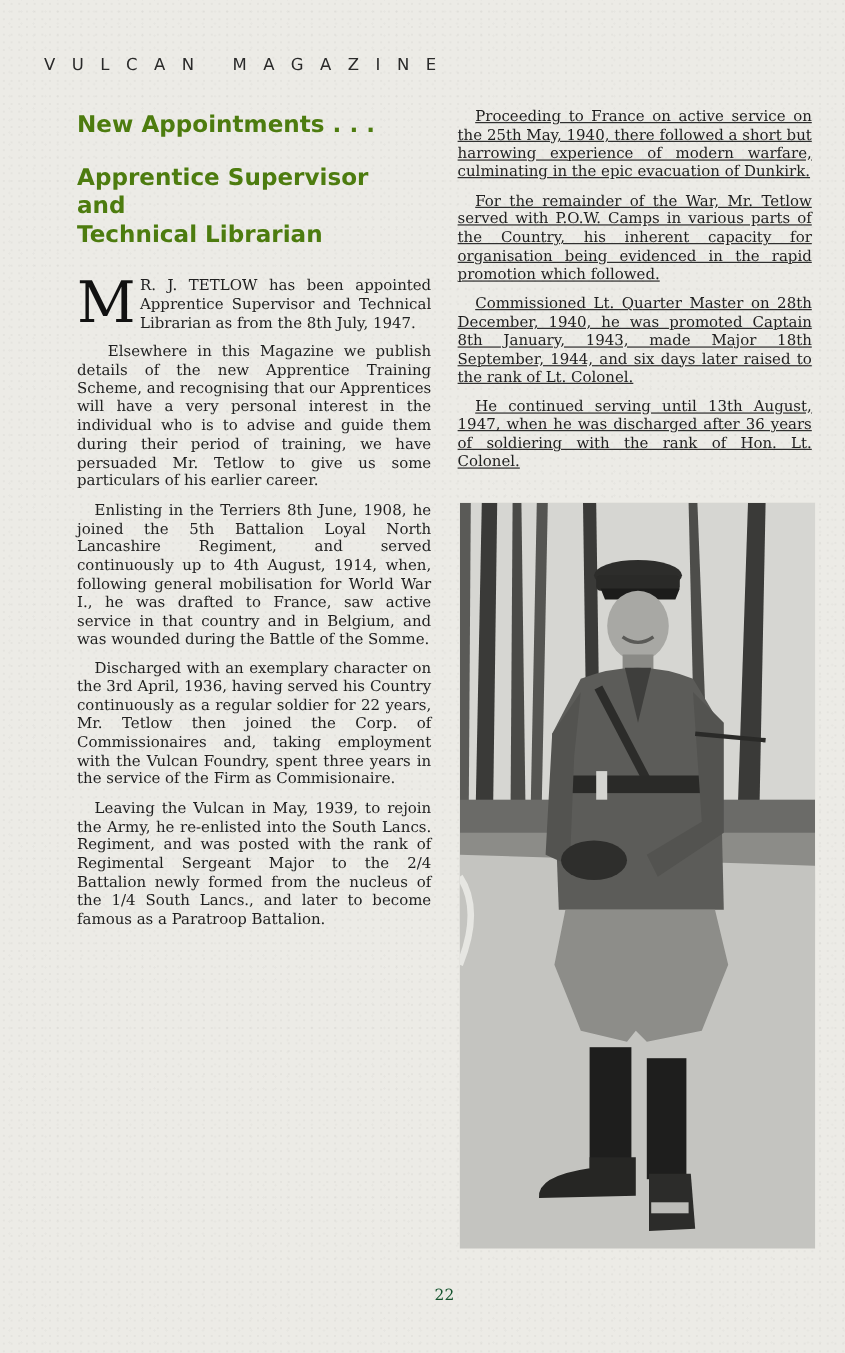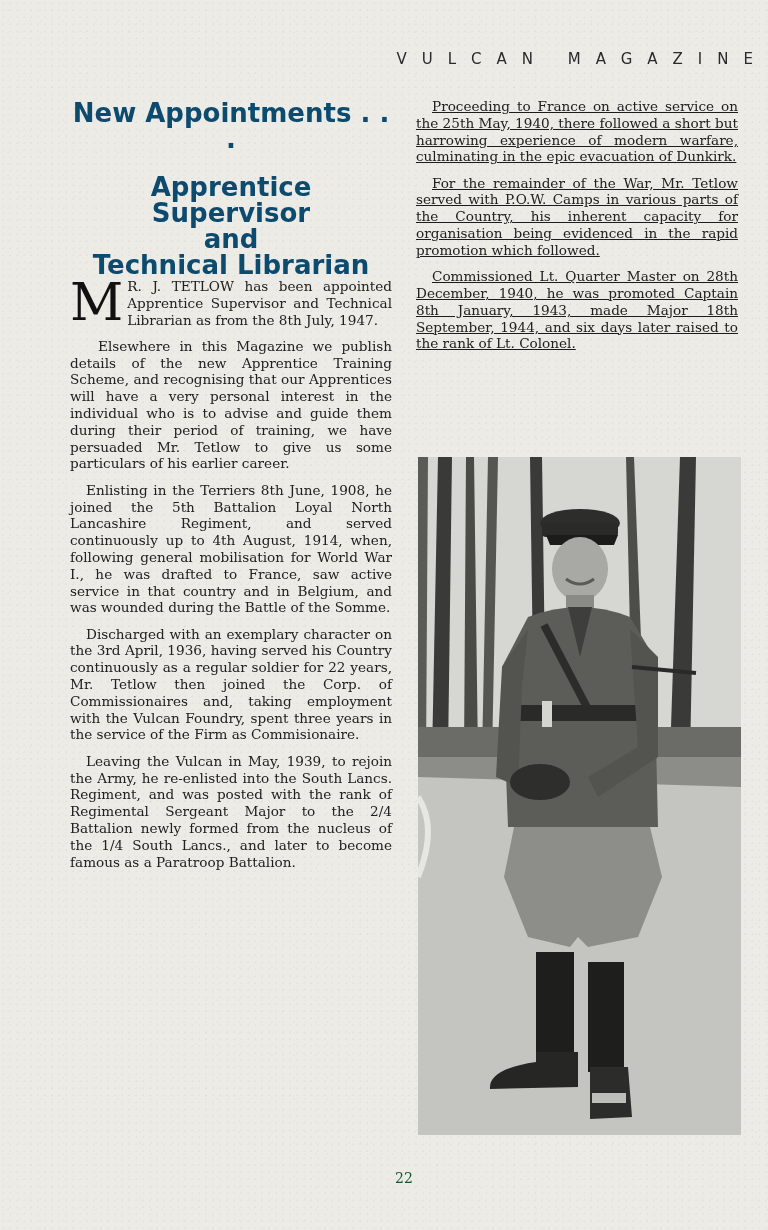--- a/index.html
+++ b/index.html
@@ -17,21 +17,21 @@
       background-position: 0 0, 3px 5px;
       position: relative;
       overflow: hidden;
       color: #1c1c1c;
     }
     .masthead {
       position: absolute;
       top: 50px;
       left: 0;
       width: 768px;
-      text-align: right;
+      text-align: left;
       font-family: "DejaVu Sans", sans-serif;
       font-size: 15px;
       letter-spacing: 15px;
       color: #2a2a2a;
       padding-left: 40px;
       box-sizing: border-box;
     }
     .col-left {
       position: absolute;
       left: 70px;
@@ -41,28 +41,27 @@
     .col-right {
       position: absolute;
       left: 416px;
       top: 98px;
       width: 322px;
       text-decoration: underline;
     }
     .heading {
       font-family: "DejaVu Sans", sans-serif;
       font-weight: bold;
-      font-size: 26px;
+      font-size: 21px;
       line-height: 26px;
-      color: #0c4a6e;
+      color: #4d7c0f;
       margin: 0;
-      text-align: center;
     }
     .heading.main { margin-bottom: 22px; }
-    .heading.sub { }
+    .heading.sub { margin-bottom: 26px; }
     .body-text {
       font-family: "DejaVu Serif", serif;
       font-size: 13.6px;
       line-height: 16.8px;
       text-align: justify;
       color: #202020;
     }
     .body-text p {
       margin: 0 0 9.5px 0;
       text-indent: 16px;
@@ -121,20 +120,21 @@
     <p>Discharged with an exemplary character on the 3rd April, 1936, having served his Country continuously as a regular soldier for 22 years, Mr. Tetlow then joined the Corp. of Commissionaires and, taking employment with the Vulcan Foundry, spent three years in the service of the Firm as Commisionaire.</p>
     <p>Leaving the Vulcan in May, 1939, to rejoin the Army, he re-enlisted into the South Lancs. Regiment, and was posted with the rank of Regimental Sergeant Major to the 2/4 Battalion newly formed from the nucleus of the 1/4 South Lancs., and later to become famous as a Paratroop Battalion.</p>
   </div>
 </div>
 
 <div class="col-right">
   <div class="body-text">
     <p>Proceeding to France on active service on the 25th May, 1940, there followed a short but harrowing experience of modern warfare, culminating in the epic evacuation of Dunkirk.</p>
     <p>For the remainder of the War, Mr. Tetlow served with P.O.W. Camps in various parts of the Country, his inherent capacity for organisation being evidenced in the rapid promotion which followed.</p>
     <p>Commissioned Lt. Quarter Master on 28th December, 1940, he was promoted Captain 8th January, 1943, made Major 18th September, 1944, and six days later raised to the rank of Lt. Colonel.</p>
+    <p>He continued serving until 13th August, 1947, when he was discharged after 36 years of soldiering with the rank of Hon. Lt. Colonel.</p>
   </div>
 </div>
 
 <div class="photo" title="Black-and-white portrait photograph of Mr. Tetlow in army officer's uniform with peaked cap, standing on a road before trees">
   <svg width="323" height="678" viewBox="0 0 323 678">
 
     <rect x="0" y="0" width="323" height="300" fill="#d6d6d2"></rect>
 
     <g fill="#3a3a38">
       <path d="M20 0 L34 0 L30 300 L14 300 Z"></path>

